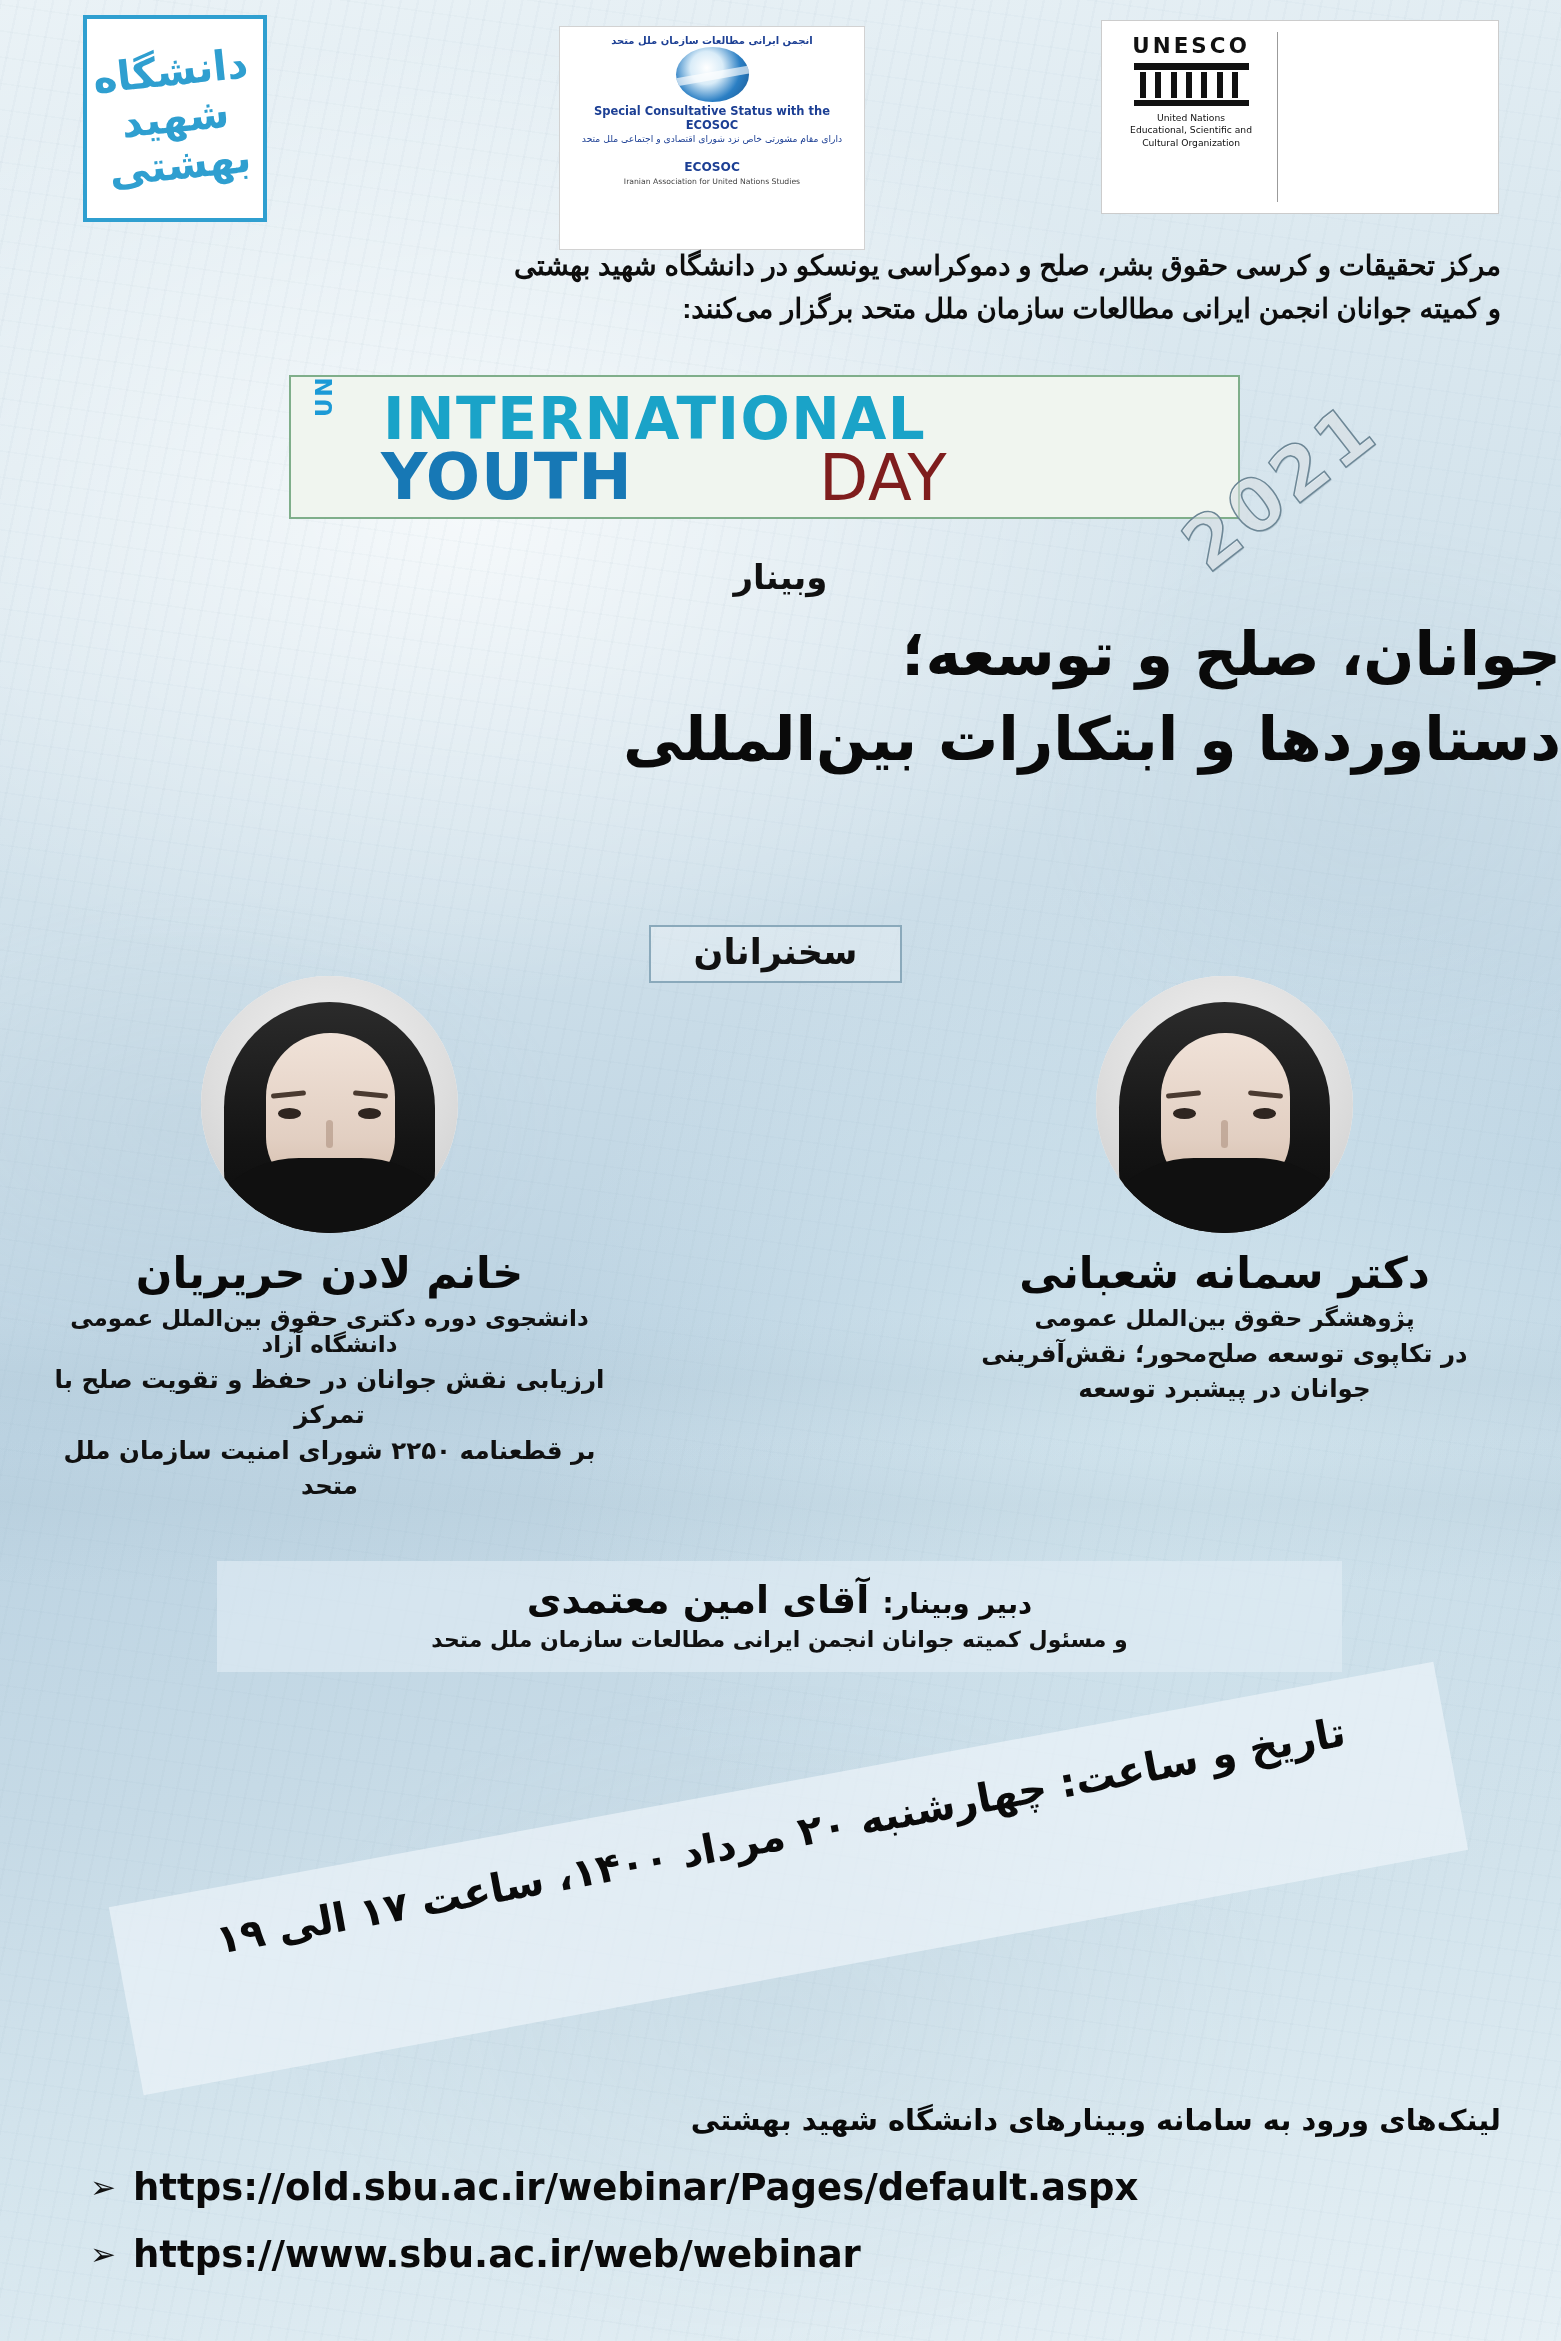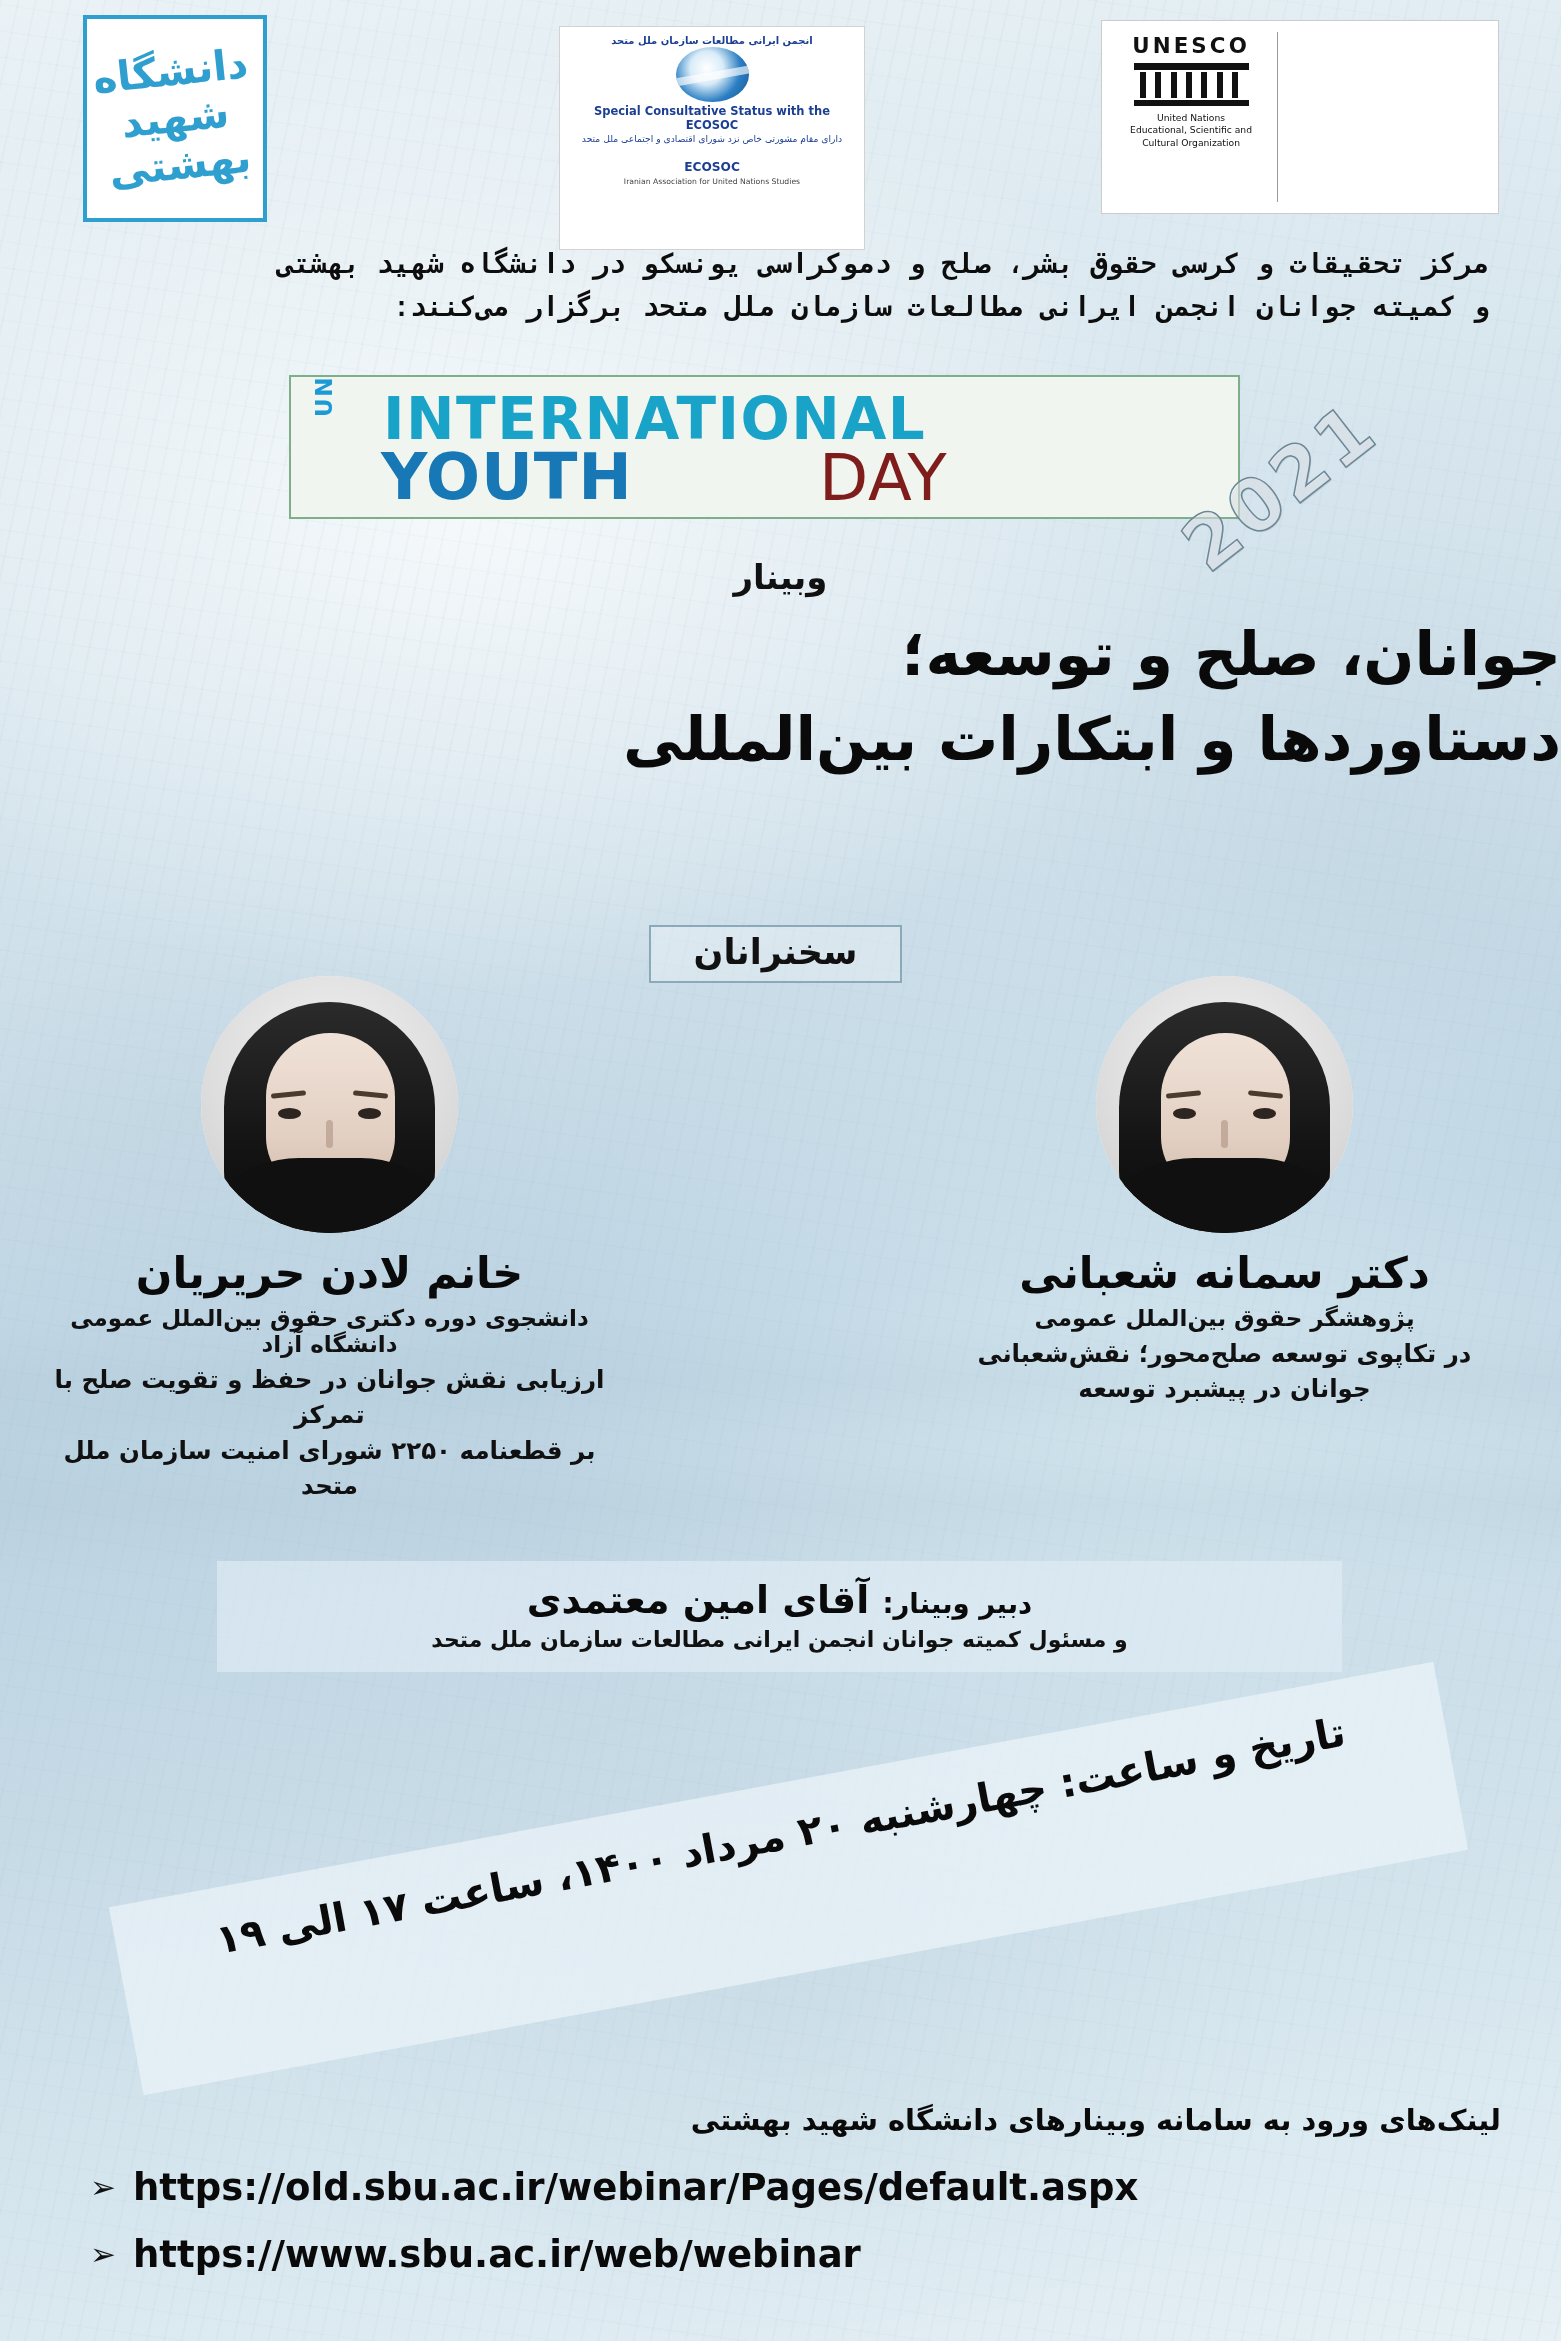--- a/index.html
+++ b/index.html
@@ -174,29 +174,29 @@
   .logo-unesco .chairlines {
     font-size: 9.6px; line-height: 1.45; color: #111;
   }
   .logo-unesco .chairlines div { white-space: nowrap; }
   .logo-unesco .chairlines .bul::before { content: "• "; }
 
   
   .organizer {
     position: absolute;
     top: 245px;
-    right: 72px;
+    right: 60px;
     left: 60px;
     text-align: right;
     direction: rtl;
     color: #0d0d0d;
     font-weight: 700;
     font-size: 27.6px;
     line-height: 1.55;
-    font-family: Liberation Mono, monospace;
+    font-family: Liberation Sans, sans-serif;
   }
 
   
   .iyd-banner {
     position: absolute;
     top: 375px;
     left: 289px;
     width: 951px;
     height: 144px;
     background: #f0f5ef;
@@ -567,21 +567,21 @@
         <div class="brow-r"></div>
       <div class="eye-l"></div>
         <div class="eye-r"></div>
       <div class="nose"></div>
         <div class="mouth"></div>
       <div class="shoulders"></div>
     </div>
     <div class="name">دکتر سمانه شعبانی</div>
     <div class="role">پژوهشگر حقوق بین‌الملل عمومی</div>
     <div class="talk">
-      <div>در تکاپوی توسعه صلح‌محور؛ نقش‌شعبانی</div>
+      <div>در تکاپوی توسعه صلح‌محور؛ نقش‌آفرینی</div>
       <div>جوانان در پیشبرد توسعه</div>
     </div>
   </div>
 
   <div class="secretary">
     <div class="line1">
       <span class="prefix">دبیر وبینار:</span>
       <span>آقای امین معتمدی</span>
     </div>
     <div class="line3">و مسئول کمیته جوانان انجمن ایرانی مطالعات سازمان ملل متحد</div>

